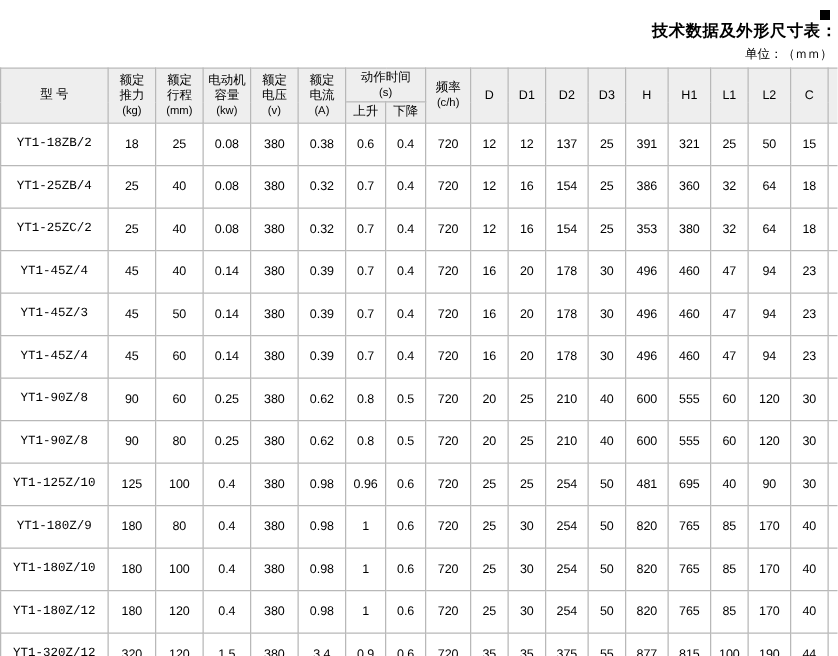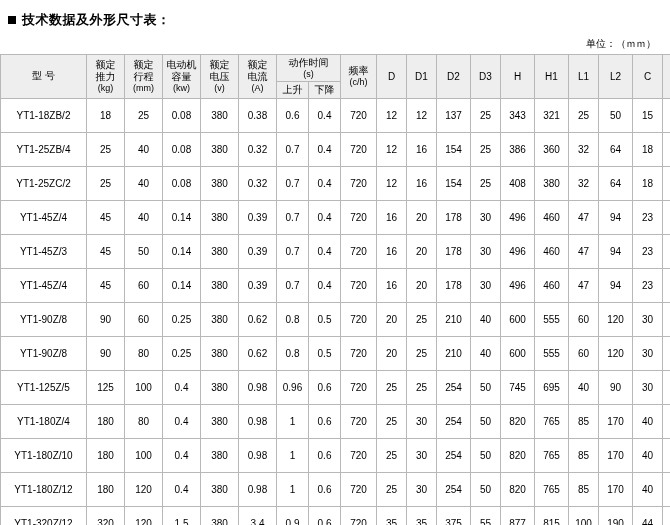--- a/index.html
+++ b/index.html
@@ -16,40 +16,41 @@
   }
   .page {
     width: 670px;
     height: 525px;
     position: relative;
     box-sizing: border-box;
     padding: 0;
   }
   .title-row {
     display: flex;
-    align-items: center;
-    padding: 8px 0 4px 8px;
+    align-items: flex-end;
+    padding: 8px 0 4px 21px;
     height: 24px;
+    flex-direction: column;
   }
   .title-bullet {
     width: 8px;
     height: 8px;
     background: #000;
     margin-right: 6px;
     flex: 0 0 auto;
   }
   .title-text {
     font-size: 13px;
     font-weight: bold;
     letter-spacing: 0.5px;
     white-space: nowrap;
   }
   .unit-row {
     text-align: right;
-    padding-right: 14px;
+    padding-right: 4px;
     font-size: 10px;
     height: 16px;
     line-height: 16px;
   }
   table.spec {
     border-collapse: collapse;
     width: 654px;
     margin: 2px auto 0 auto;
     table-layout: fixed;
   }
@@ -76,20 +77,21 @@
     font-size: 9px;
   }
   table.spec tbody td {
     height: 33px;
   }
   td.model {
     text-align: left;
     padding-left: 10px;
     font-size: 11px;
     white-space: nowrap;
+    font-family: Liberation Mono, monospace;
   }
   
   col.c-model   { width: 86px; }
   col.c-small   { width: 38px; }
   col.c-act     { width: 32px; }
   col.c-freq    { width: 36px; }
   col.c-d       { width: 30px; }
   col.c-h       { width: 34px; }
 </style>
 </head>
@@ -189,21 +191,21 @@
           <td>0.08</td>
           <td>380</td>
           <td>0.38</td>
           <td>0.6</td>
           <td>0.4</td>
           <td>720</td>
           <td>12</td>
           <td>12</td>
           <td>137</td>
           <td>25</td>
-          <td>343</td>
+          <td>391</td>
           <td>321</td>
           <td>25</td>
           <td>50</td>
           <td>15</td>
           <td>12</td>
         </tr>
         <tr>
           <td class="model">YT1-25ZB/4</td>
           <td>25</td>
           <td>40</td>
@@ -231,21 +233,21 @@
           <td>0.08</td>
           <td>380</td>
           <td>0.32</td>
           <td>0.7</td>
           <td>0.4</td>
           <td>720</td>
           <td>12</td>
           <td>16</td>
           <td>154</td>
           <td>25</td>
-          <td>408</td>
+          <td>353</td>
           <td>380</td>
           <td>32</td>
           <td>64</td>
           <td>18</td>
           <td>16</td>
         </tr>
         <tr>
           <td class="model">YT1-45Z/4</td>
           <td>45</td>
           <td>40</td>
@@ -344,42 +346,42 @@
           <td>210</td>
           <td>40</td>
           <td>600</td>
           <td>555</td>
           <td>60</td>
           <td>120</td>
           <td>30</td>
           <td>25</td>
         </tr>
         <tr>
-          <td class="model">YT1-125Z/5</td>
+          <td class="model">YT1-125Z/10</td>
           <td>125</td>
           <td>100</td>
           <td>0.4</td>
           <td>380</td>
           <td>0.98</td>
           <td>0.96</td>
           <td>0.6</td>
           <td>720</td>
           <td>25</td>
           <td>25</td>
           <td>254</td>
           <td>50</td>
-          <td>745</td>
+          <td>481</td>
           <td>695</td>
           <td>40</td>
           <td>90</td>
           <td>30</td>
           <td>25</td>
         </tr>
         <tr>
-          <td class="model">YT1-180Z/4</td>
+          <td class="model">YT1-180Z/9</td>
           <td>180</td>
           <td>80</td>
           <td>0.4</td>
           <td>380</td>
           <td>0.98</td>
           <td>1</td>
           <td>0.6</td>
           <td>720</td>
           <td>25</td>
           <td>30</td>

